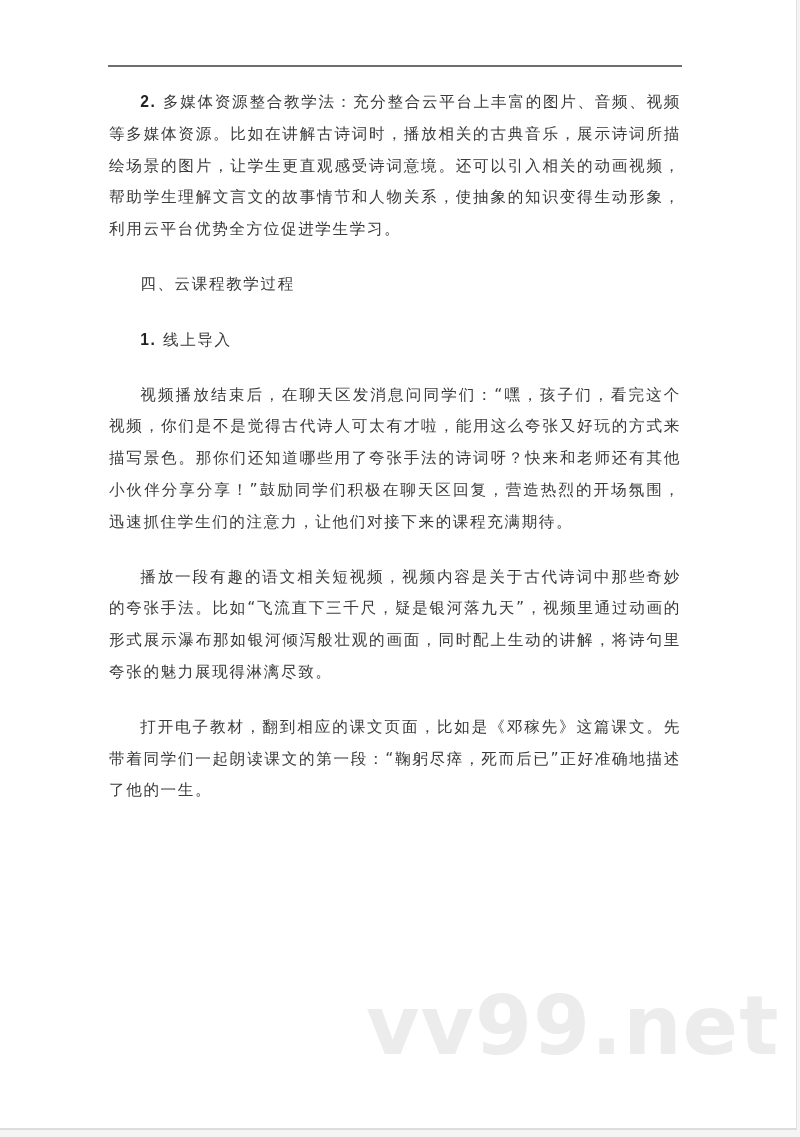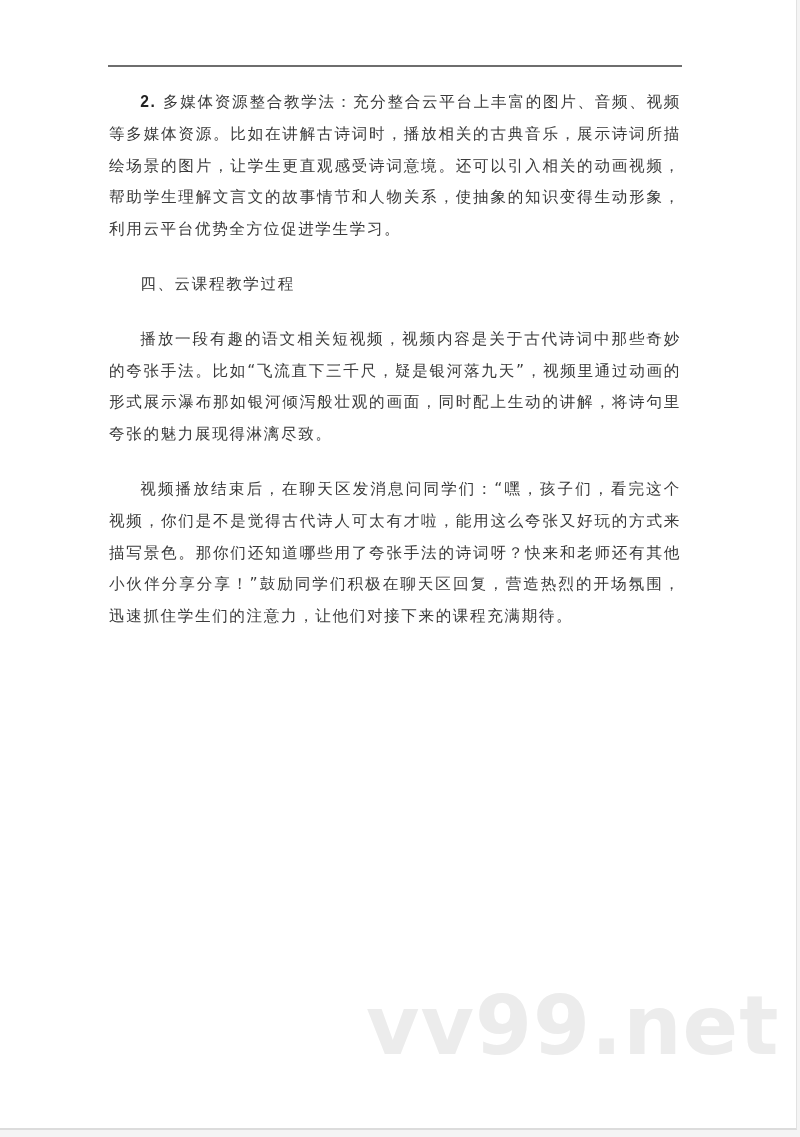--- a/index.html
+++ b/index.html
@@ -44,22 +44,24 @@
 <body>
 
 <div class="page">
   <div class="header-rule"></div>
 
   <div class="content">
     <p class="para indent"><span class="num">2.</span><span> 多媒体资源整合教学法：充分整合云平台上丰富的图片、音频、视频等多媒体资源。比如在讲解古诗词时，播放相关的古典音乐，展示诗词所描绘场景的图片，让学生更直观感受诗词意境。还可以引入相关的动画视频，帮助学生理解文言文的故事情节和人物关系，使抽象的知识变得生动形象，利用云平台优势全方位促进学生学习。</span></p>
 
     <p class="heading"><span>四、云课程教学过程</span></p>
 
+    <p class="heading"><span class="num">1.</span><span> 线上导入</span></p>
+
+    <p class="para indent"><span>视频播放结束后，在聊天区发消息问同学们：“嘿，孩子们，看完这个视频，你们是不是觉得古代诗人可太有才啦，能用这么夸张又好玩的方式来描写景色。那你们还知道哪些用了夸张手法的诗词呀？快来和老师还有其他小伙伴分享分享！”鼓励同学们积极在聊天区回复，营造热烈的开场氛围，迅速抓住学生们的注意力，让他们对接下来的课程充满期待。</span></p>
 
     <p class="para indent"><span>播放一段有趣的语文相关短视频，视频内容是关于古代诗词中那些奇妙的夸张手法。比如“飞流直下三千尺，疑是银河落九天”，视频里通过动画的形式展示瀑布那如银河倾泻般壮观的画面，同时配上生动的讲解，将诗句里夸张的魅力展现得淋漓尽致。</span></p>
 
-    <p class="para indent"><span>视频播放结束后，在聊天区发消息问同学们：“嘿，孩子们，看完这个视频，你们是不是觉得古代诗人可太有才啦，能用这么夸张又好玩的方式来描写景色。那你们还知道哪些用了夸张手法的诗词呀？快来和老师还有其他小伙伴分享分享！”鼓励同学们积极在聊天区回复，营造热烈的开场氛围，迅速抓住学生们的注意力，让他们对接下来的课程充满期待。</span></p>
 
-
+    <p class="para indent"><span>打开电子教材，翻到相应的课文页面，比如是《邓稼先》这篇课文。先带着同学们一起朗读课文的第一段：“鞠躬尽瘁，死而后已”正好准确地描述了他的一生。</span></p>
   </div>
 
   <div class="watermark">vv99.net</div>
 </div>
 
 </body></html>

